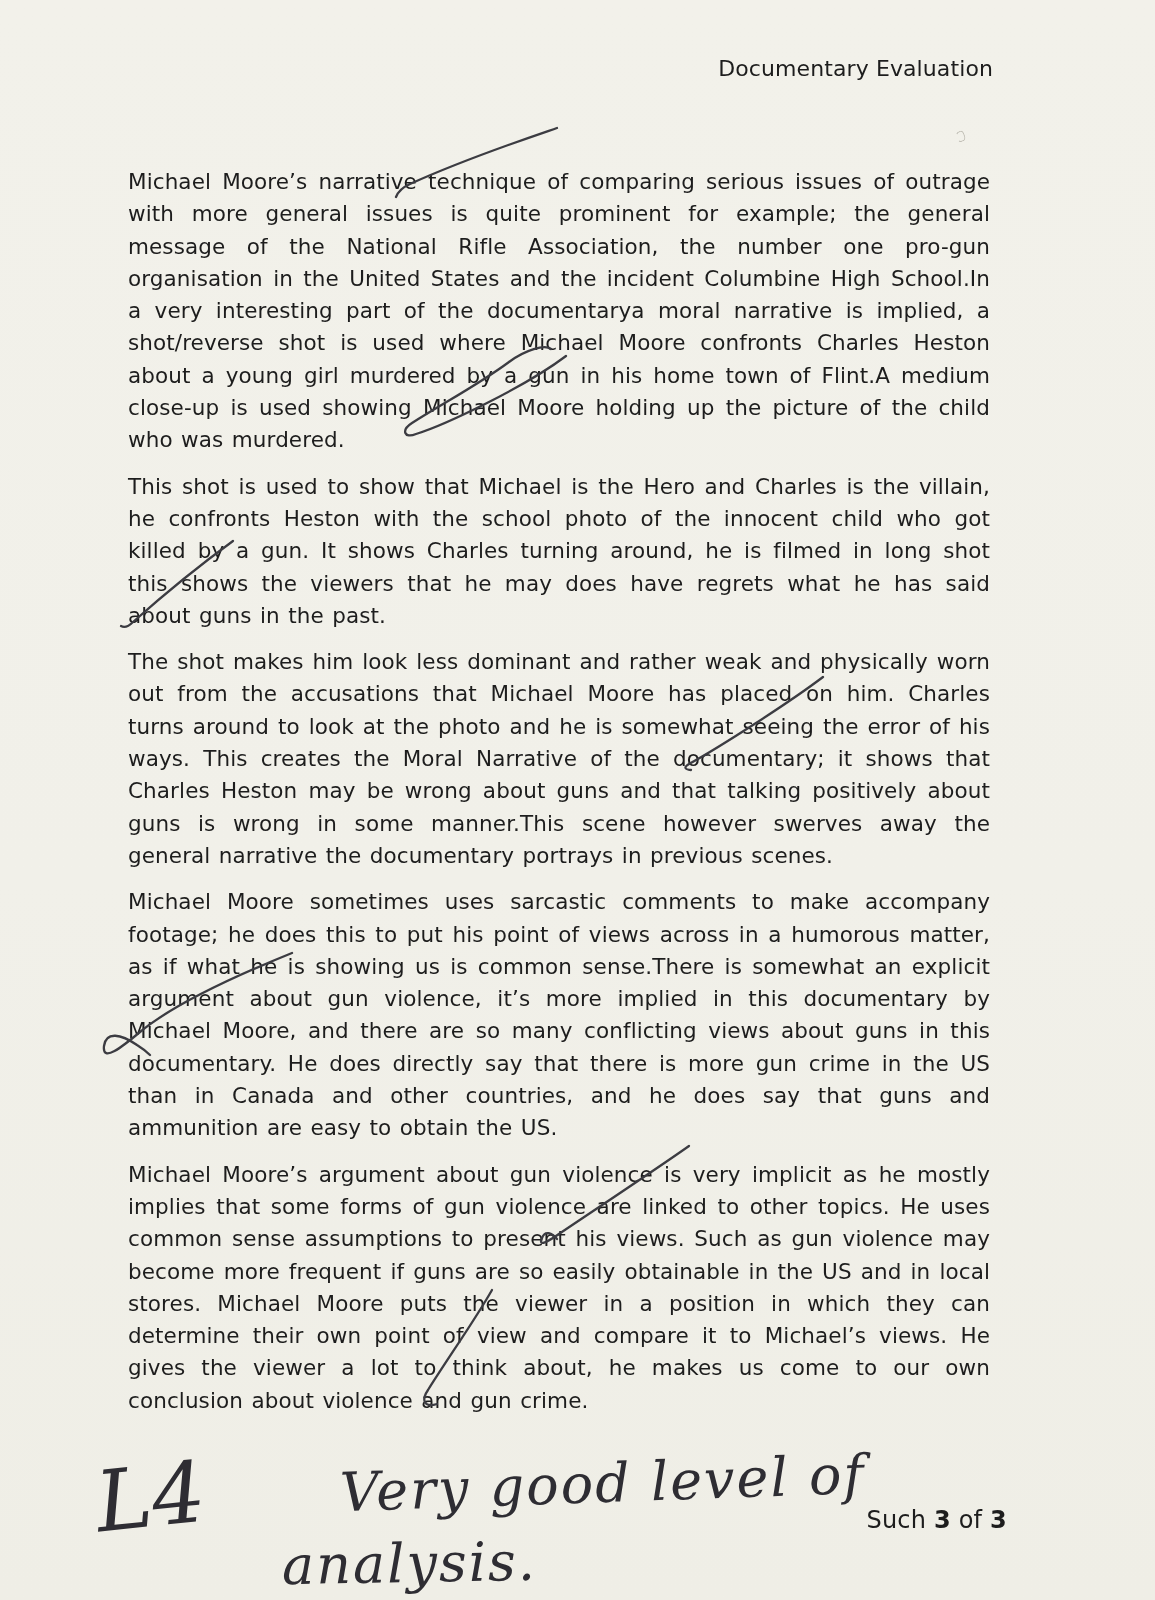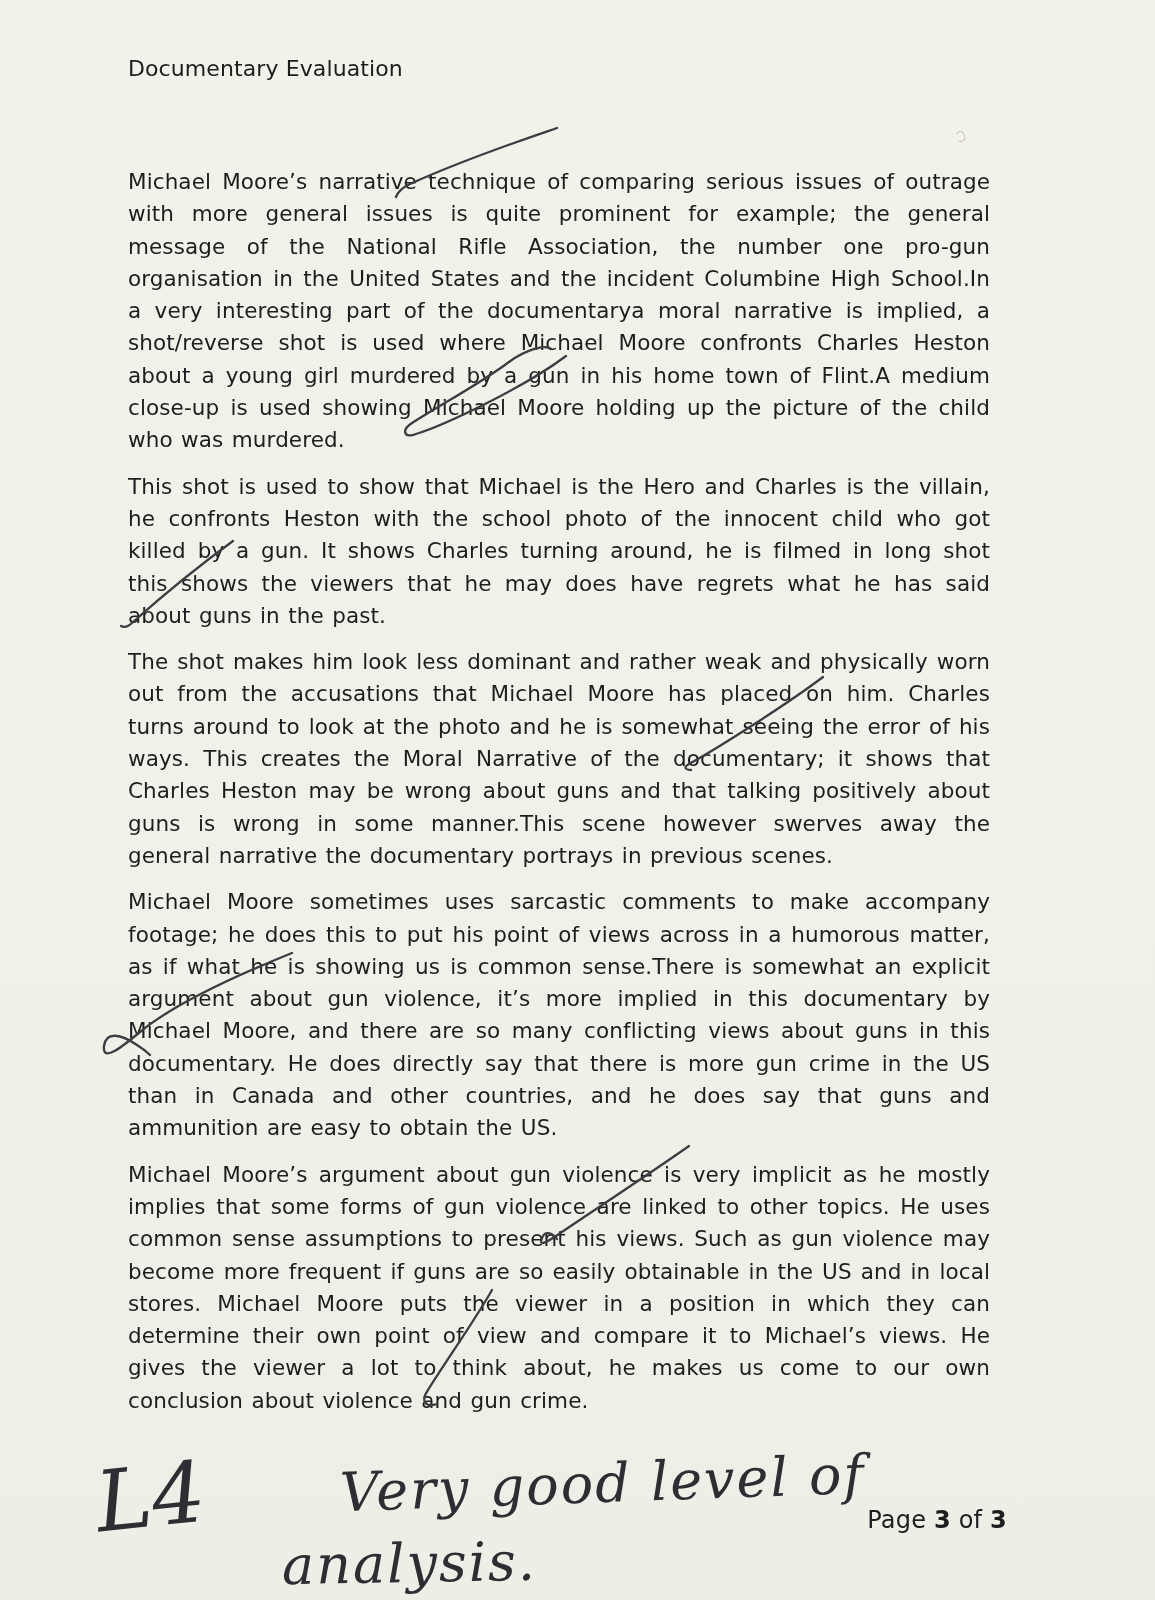--- a/index.html
+++ b/index.html
@@ -7,21 +7,21 @@
     position:relative;
     width:1155px;height:1600px;
     margin:0 auto;
     background:linear-gradient(180deg,#f2f1ea 0%,#f1f0e9 55%,#efeee6 100%);
     overflow:hidden;
     font-family:"DejaVu Sans",sans-serif;
     color:#1d1d1d;
   }
   .header{
     position:absolute;top:54px;left:128px;right:162px;
-    display:flex;justify-content:space-between;
+    display:flex;justify-content:flex-end;
     font-size:22px;line-height:30px;letter-spacing:.1px;
   }
   .header .right{text-align:right;}
   .essay{
     position:absolute;top:166px;left:128px;width:862px;
     font-size:21.5px;line-height:32.3px;letter-spacing:.1px;word-spacing:1.5px;
   }
   .essay p{margin:0 0 14px 0;text-align:justify;}
   .pen-overlay{position:absolute;left:0;top:0;pointer-events:none;}
   .pen-overlay path{fill:none;stroke:#3c3c42;stroke-width:2.3;stroke-linecap:round;}
@@ -73,19 +73,19 @@
     <path d="M 292,953 C 245,972 175,1003 140,1032 C 122,1047 102,1063 104,1046 C 106,1031 121,1034 137,1045 Q 145,1050 150,1055"></path>
     <path d="M 689,1146 C 655,1170 590,1213 556,1236 C 547,1242 538,1247 542,1238 C 545,1230 552,1233 557,1239"></path>
     <path d="M 492,1290 C 475,1320 448,1358 428,1390 C 421,1400 424,1408 437,1404"></path>
   </svg>
 
   <div class="hw hw-grade">L4</div>
   <div class="hw hw-line1">Very good level of</div>
   <div class="hw hw-line2">analysis.</div>
 
   <div class="footer">
-    <span>Page</span>
+    <span>Such</span>
     <b>3</b>
     <span>of</span>
     <b>3</b>
   </div>
 
 </div>
 
 </body></html>

